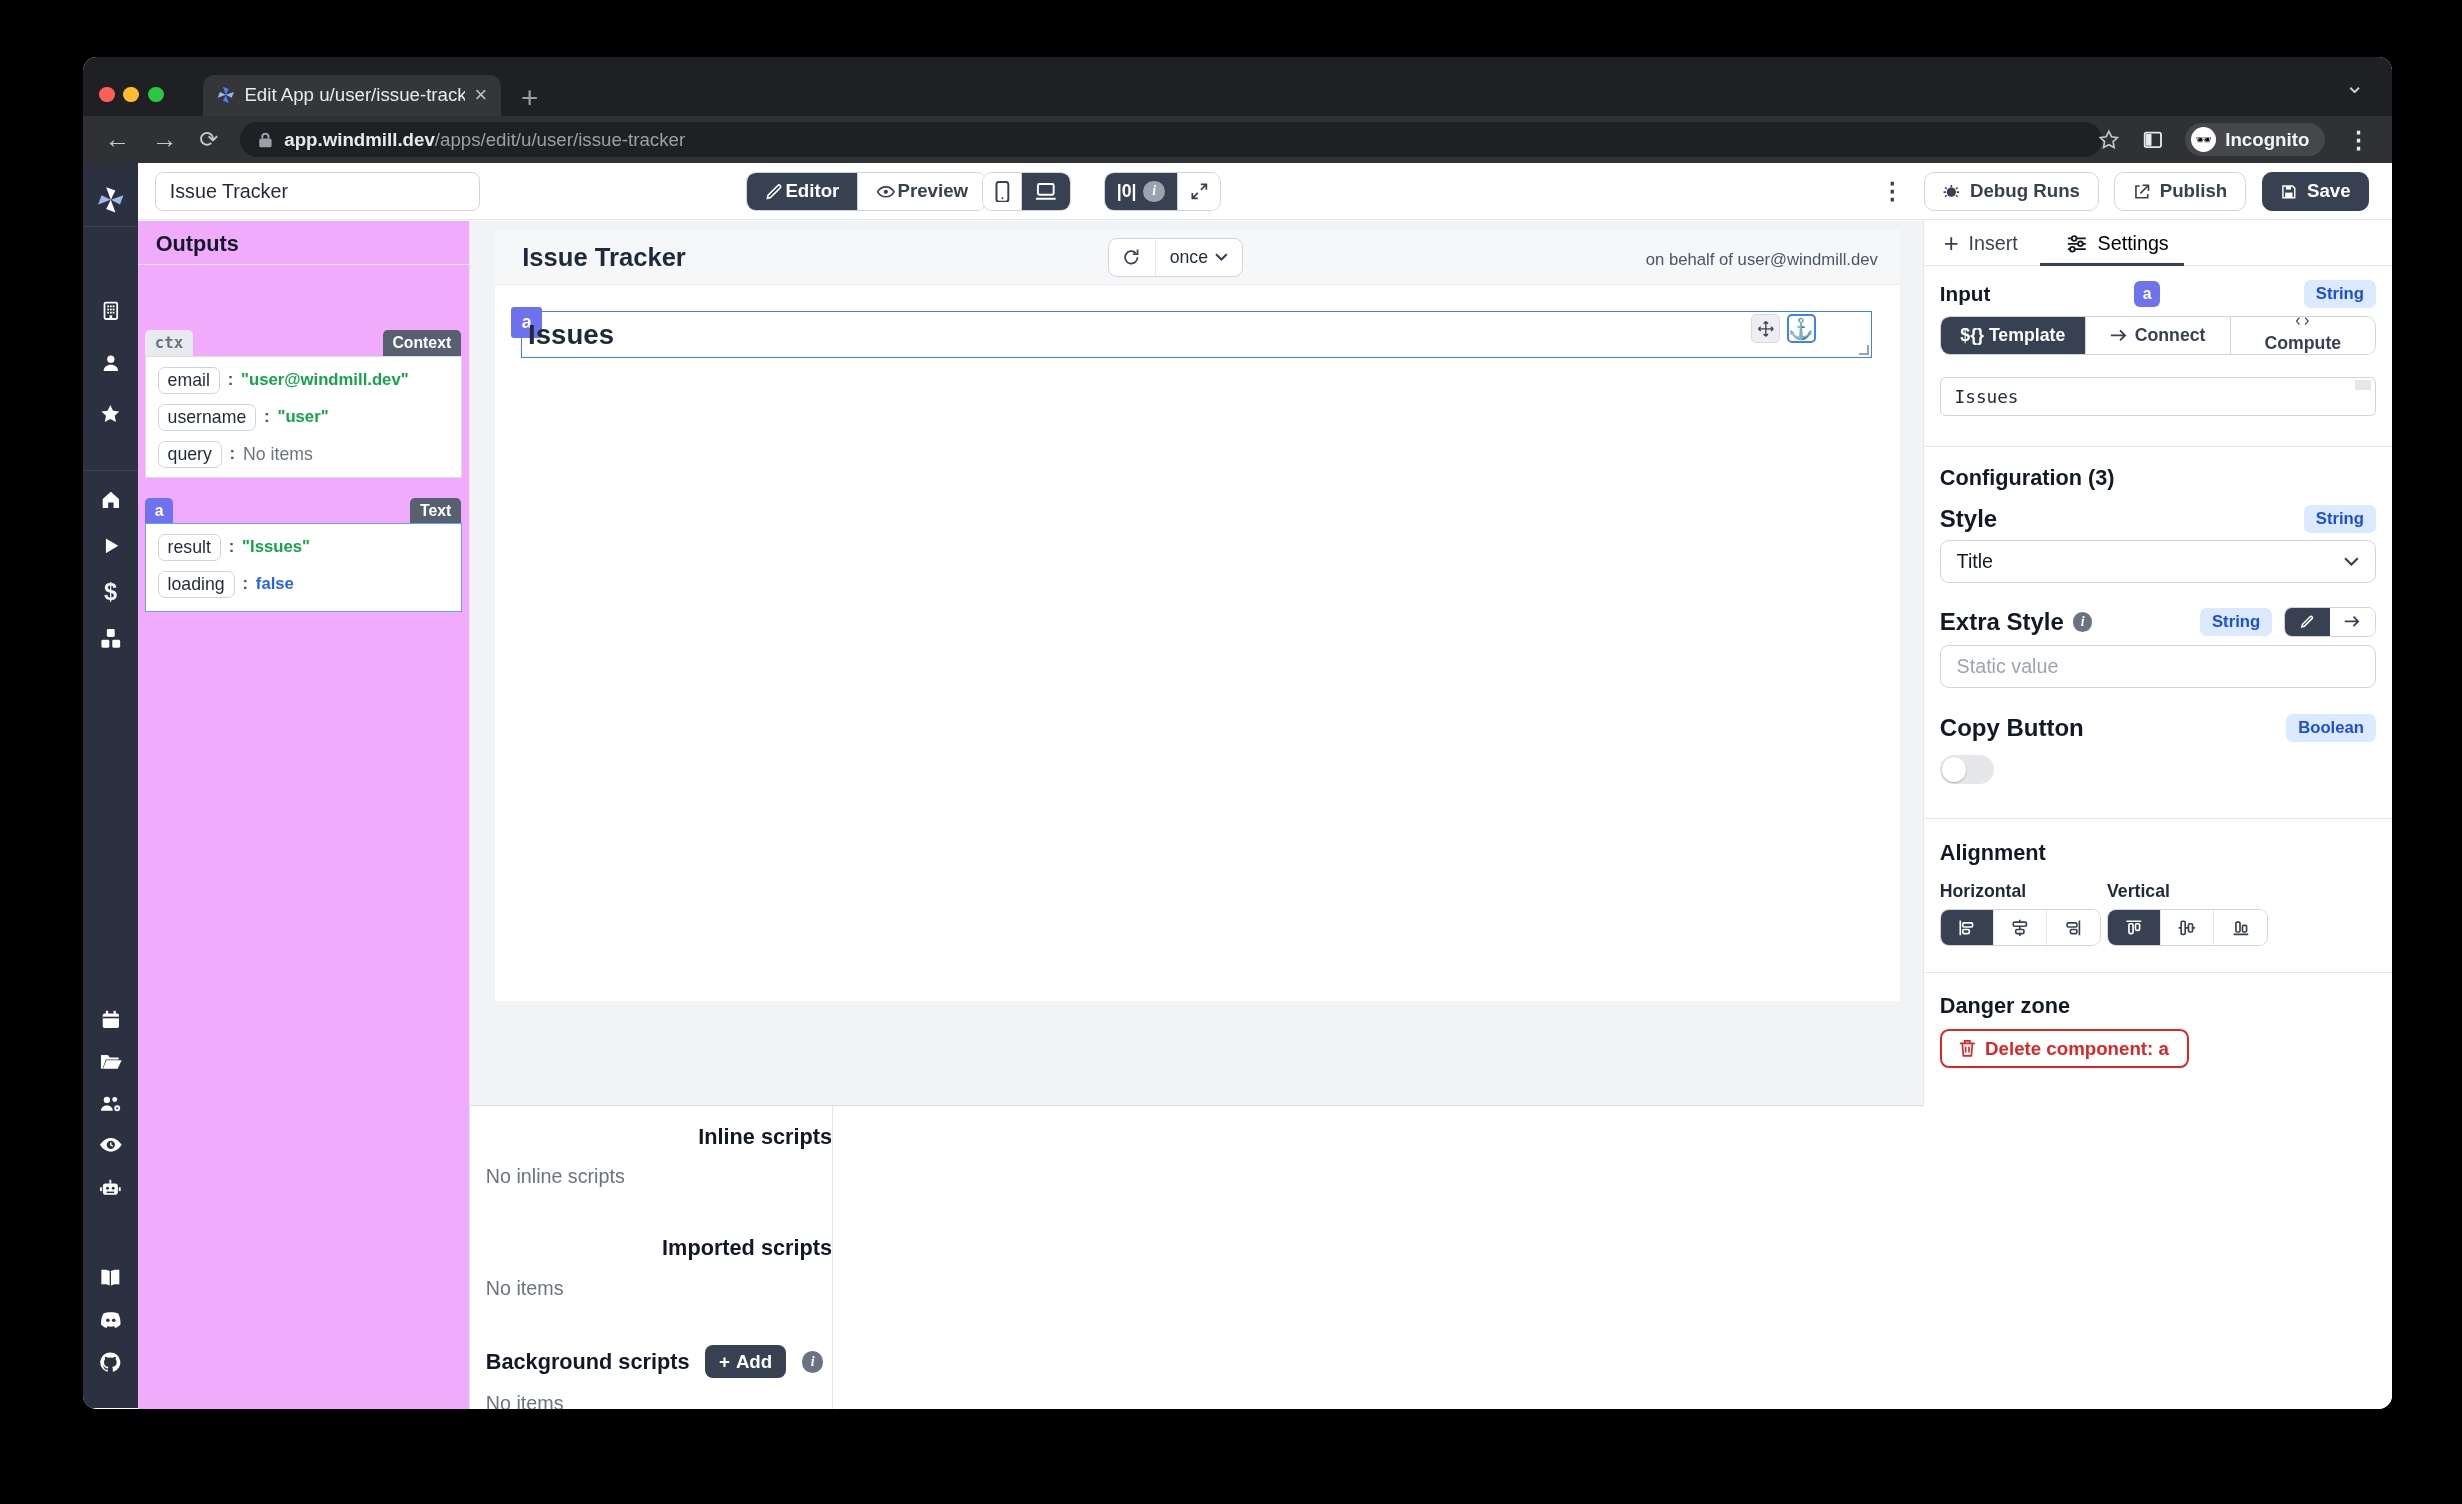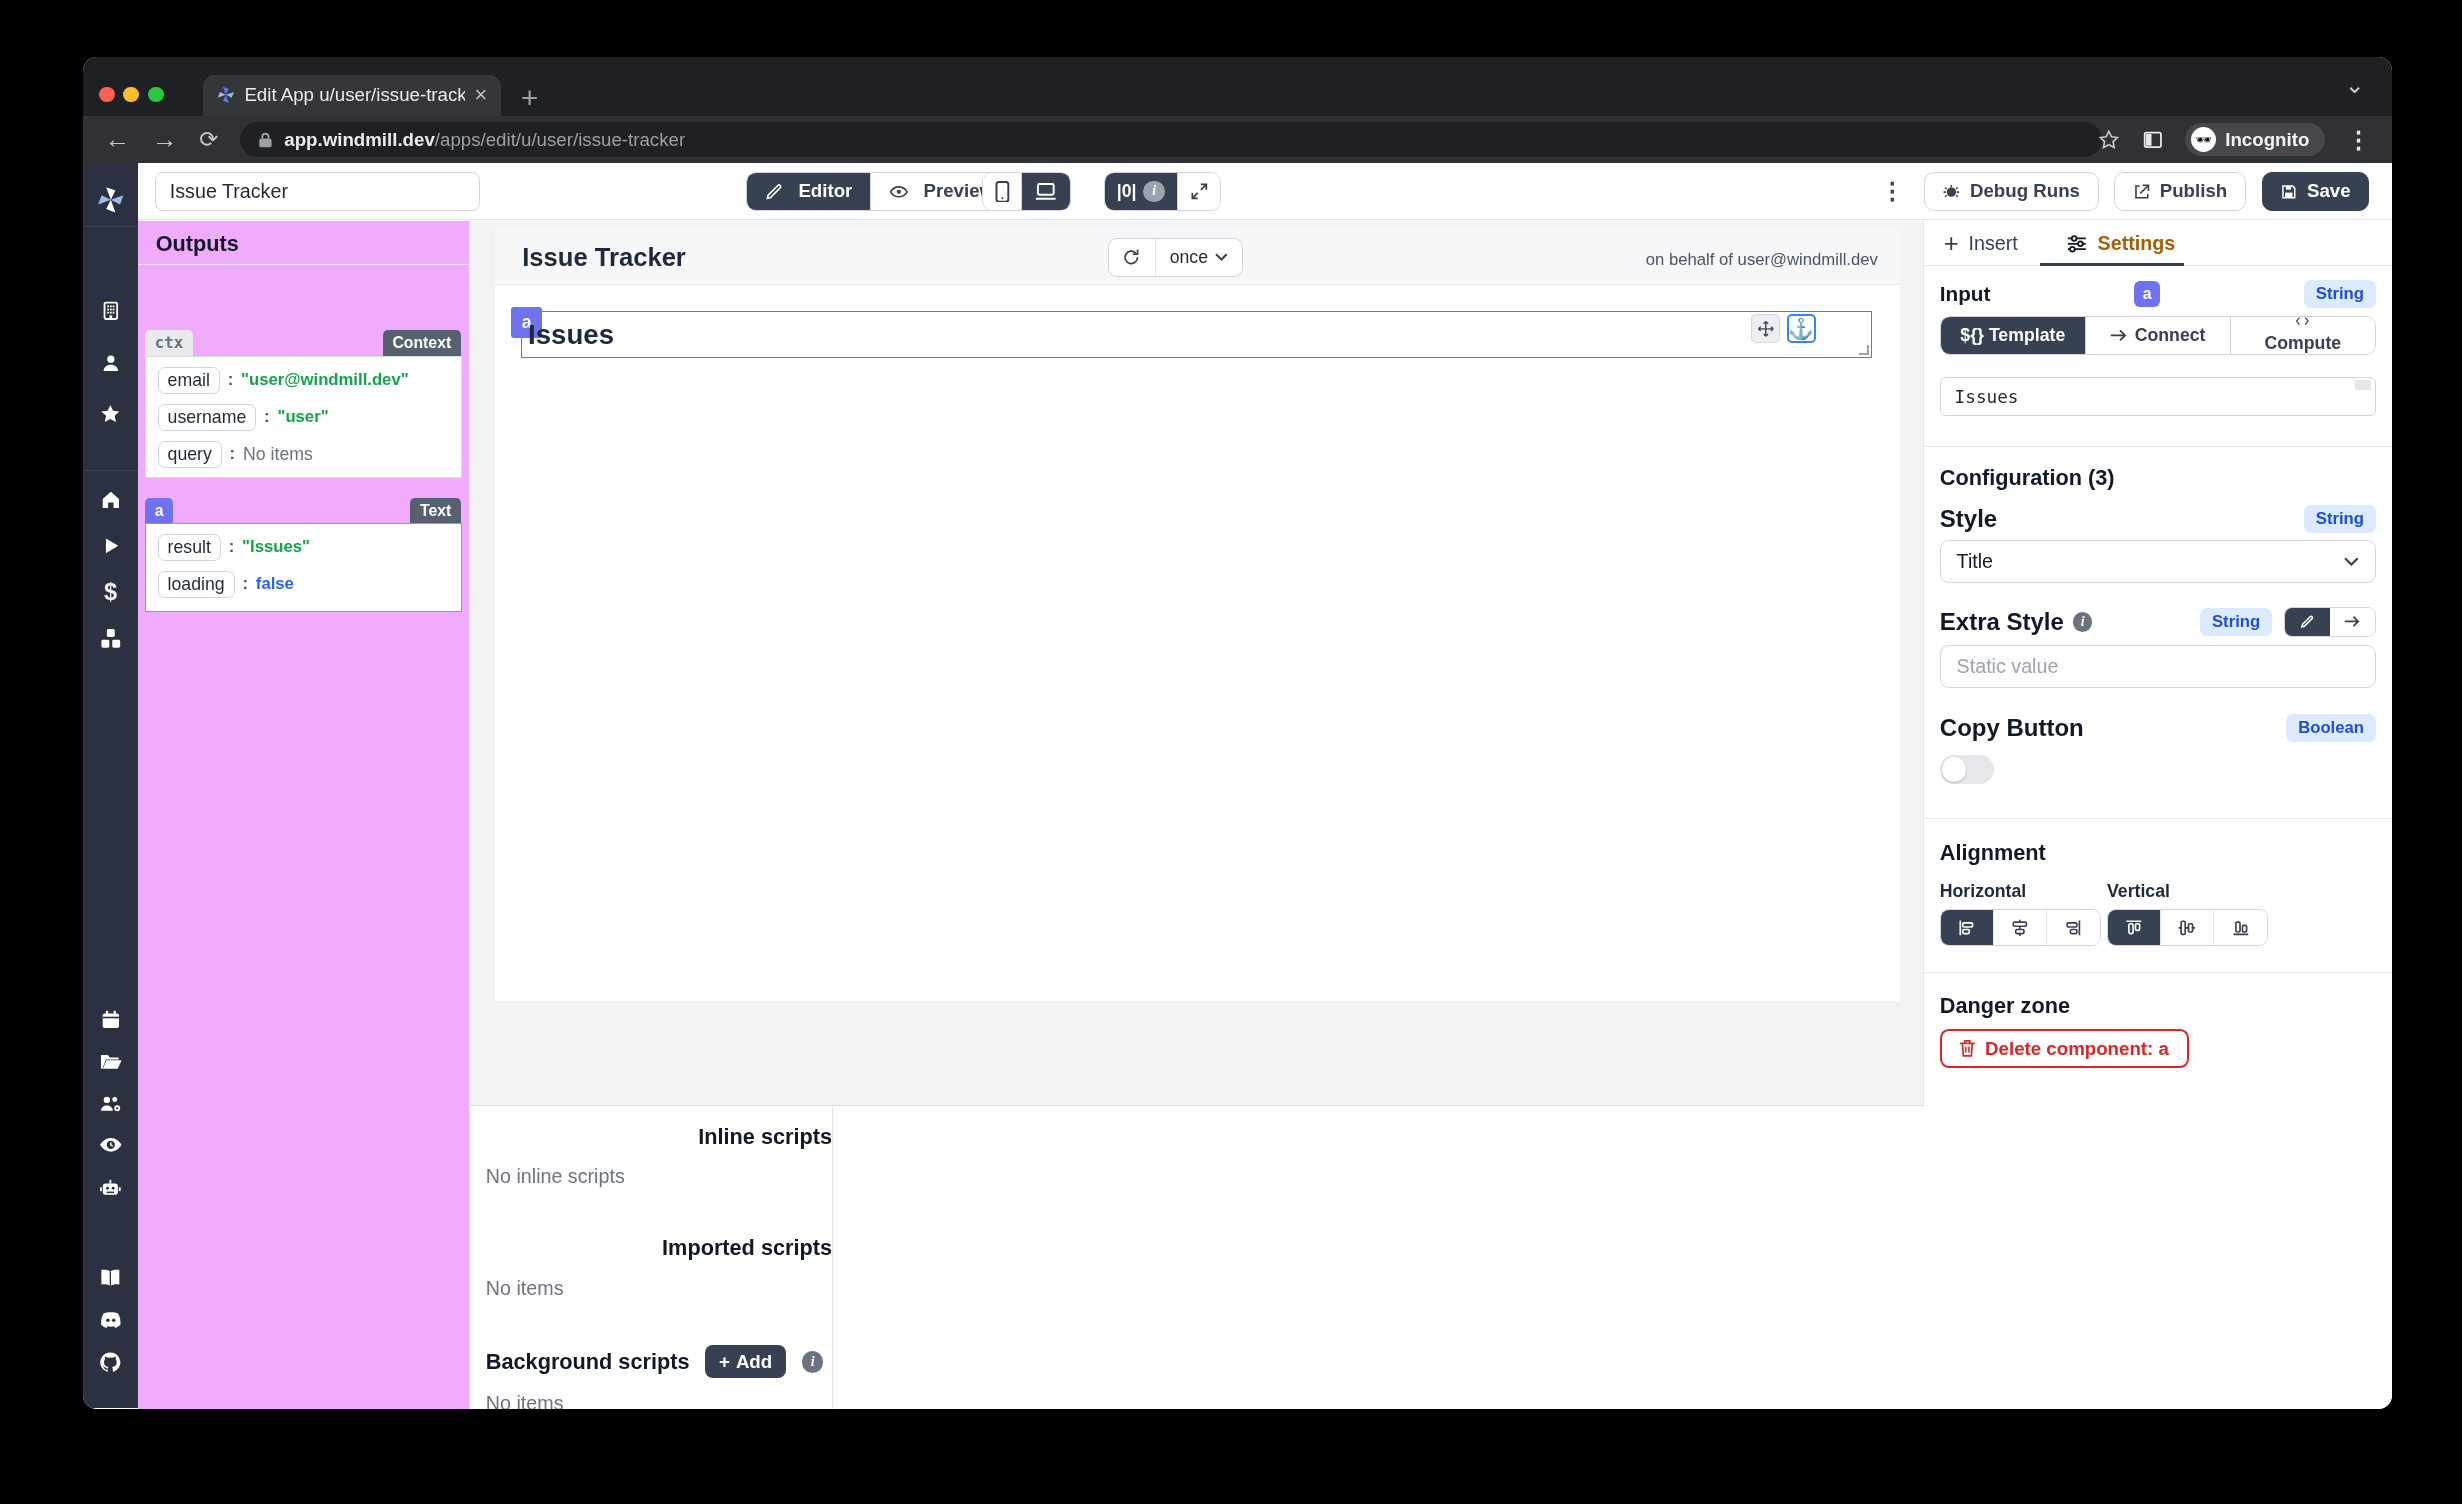--- a/index.html
+++ b/index.html
@@ -23,21 +23,21 @@
   .url-path { color:#9aa0a6; font-size:18.7px; }
   .urlrow-right { position:absolute; right:17.7px; top:59px; height:47px; display:flex; align-items:center; gap:21.7px; }
   .incog { background:#45474b; border-radius:17.7px; height:33px; display:flex; align-items:center; gap:8.9px; padding:0 15.8px 0 5.9px; }
   .incog-circle { width:25.6px; height:25.6px; background:#fff; border-radius:50%; display:flex; align-items:center; justify-content:center; font-size:12.8px; }
   .incog-label { color:#f1f3f4; font-size:18.7px; font-weight:600; }
 
   
   .apptoolbar { position:absolute; left:0; top:106px; width:100%; height:57px; background:#fff; border-bottom:1px solid #e5e7eb; }
   .appname { position:absolute; left:72px; top:8.9px; width:325px; height:39px; border:1px solid #d1d5db; border-radius:7.9px; font-size:19.7px; color:#1f2937; padding:0 13.8px; outline:none; font-family:"Liberation Sans",sans-serif; background:#fff; }
   .seg-group { position:absolute; display:flex; border:1px solid #d1d5db; border-radius:9.9px; overflow:hidden; height:39px; top:8.9px; background:#fff; }
-  .seg { display:flex; align-items:center; justify-content:center; gap:15px; font-size:18.7px; font-weight:600; color:#374151; padding:0 17.7px; background:#fff; border-right:1px solid #d1d5db; }
+  .seg { display:flex; align-items:center; justify-content:center; gap:2px; font-size:18.7px; font-weight:600; color:#374151; padding:0 17.7px; background:#fff; border-right:1px solid #d1d5db; }
   .seg:last-child { border-right:none; }
   .seg.dark { background:#374151; color:#fff; }
   .toolbar-right { position:absolute; right:22.7px; top:8.9px; display:flex; gap:15.8px; height:39px; align-items:center; }
   .btn { display:flex; align-items:center; gap:8.9px; height:39px; padding:0 17.7px; border:1px solid #d1d5db; border-radius:9.9px; background:#fff; font-size:18.7px; font-weight:600; color:#374151; }
   .btn.dark { background:#374151; border-color:#374151; color:#fff; }
   .kebab { color:#374151; font-size:23.6px; font-weight:700; letter-spacing:0; margin-right:3.9px; }
 
   
   .rail { position:absolute; left:0; top:106px; width:55px; height:1245px; background:#2c3142; }
   .rail-item { position:absolute; left:0; width:55px; height:39px; display:flex; align-items:center; justify-content:center; color:#f1f3f5; }
@@ -458,21 +458,21 @@
       </div>
     </div>
   </div>
 
   <div class="settings">
     <div class="set-tabs">
       <div class="set-tab" style="left:19.7px">
         <span style="font-size:25.6px; font-weight:300">+</span>
         <span>Insert</span>
       </div>
-      <div class="set-tab" style="left:142px; font-weight:700; color:#a16207">
+      <div class="set-tab" style="left:142px; font-weight:400; color:#000000">
         <svg width="21.7" height="19.7" viewBox="0 0 24 22">
               <path d="M2 5h20M2 11h20M2 17h20" stroke="#111827" stroke-width="2"></path>
               <circle cx="9" cy="5" r="2.6" fill="#fff" stroke="#111827" stroke-width="2"></circle>
               <circle cx="16" cy="11" r="2.6" fill="#fff" stroke="#111827" stroke-width="2"></circle>
               <circle cx="7" cy="17" r="2.6" fill="#fff" stroke="#111827" stroke-width="2"></circle>
             </svg>
         <span>Settings</span>
       </div>
       <div class="tab-underline"></div>
     </div>

